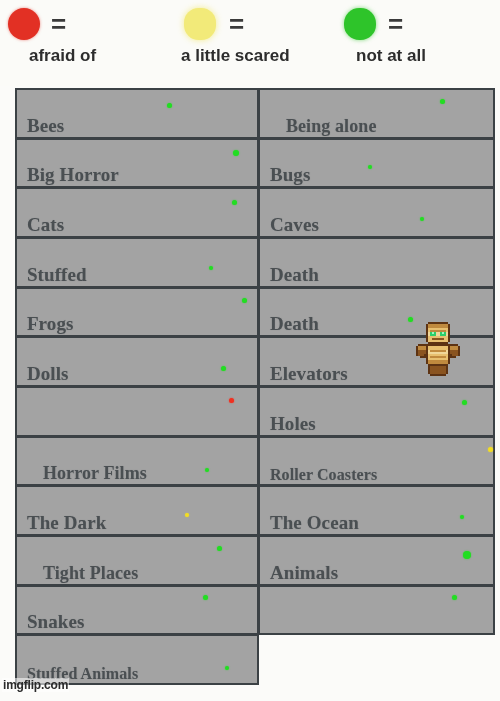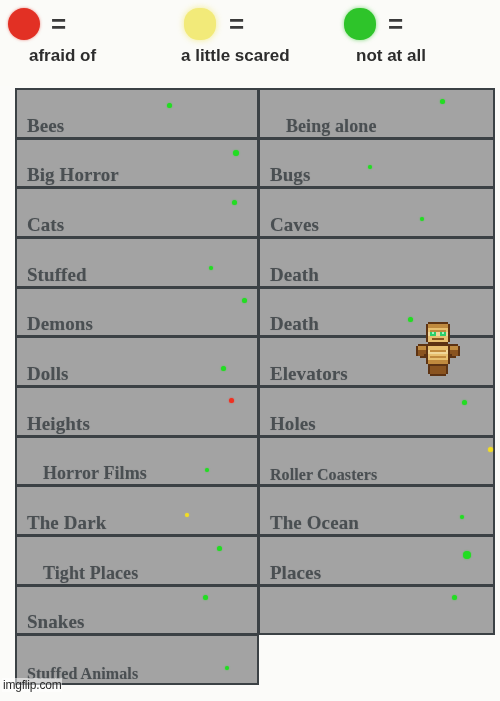--- a/index.html
+++ b/index.html
@@ -143,21 +143,21 @@
     z-index: 9;
   }
   .totem svg { display: block; width: 100%; height: 100%; }
 
   
   .watermark {
     position: absolute;
     left: 2px;
     bottom: 9px;
     font-size: 12px;
-    font-weight: 400;
+    font-weight: 700;
     color: #2a2a2a;
     background: rgba(255,255,255,.55);
     padding: 0 1px;
     letter-spacing: -0.2px;
     font-family: "Liberation Sans", sans-serif;
     z-index: 20;
   }
 </style>
 </head>
 <body>
@@ -219,37 +219,36 @@
           <span class="mark g" style="left: 160px; top: 28px; width: 4px; height: 4px;"></span>
         </div>
         <div class="cell">
           <span class="cell-label">Stuffed</span>
           <span class="mark g" style="left: 192px; top: 27px; width: 4px; height: 4px;"></span>
         </div>
         <div class="cell">
           <span class="cell-label">Death</span>
         </div>
         <div class="cell">
-          <span class="cell-label">Demons</span>
+          <span class="cell-label">Frogs</span>
           <span class="mark g" style="left: 225px; top: 9px; width: 5px; height: 5px;"></span>
         </div>
         <div class="cell">
           <span class="cell-label">Death</span>
           <span class="mark g" style="left: 148px; top: 28px; width: 5px; height: 5px;"></span>
         </div>
         <div class="cell">
           <span class="cell-label">Dolls</span>
           <span class="mark g" style="left: 204px; top: 28px; width: 5px; height: 5px;"></span>
         </div>
         <div class="cell">
           <span class="cell-label">Elevators</span>
           <span class="mark g" style="left: 170px; top: 23px; width: 4px; height: 4px;"></span>
         </div>
         <div class="cell">
-          <span class="cell-label">Heights</span>
           <span class="mark r" style="left: 212px; top: 10px; width: 5px; height: 5px;"></span>
         </div>
         <div class="cell">
           <span class="cell-label">Holes</span>
           <span class="mark g" style="left: 202px; top: 12px; width: 5px; height: 5px;"></span>
         </div>
         <div class="cell">
           <span class="cell-label med">Horror Films</span>
           <span class="mark g" style="left: 188px; top: 30px; width: 4px; height: 4px;"></span>
         </div>
@@ -263,21 +262,21 @@
         </div>
         <div class="cell">
           <span class="cell-label">The Ocean</span>
           <span class="mark g" style="left: 200px; top: 28px; width: 4px; height: 4px;"></span>
         </div>
         <div class="cell">
           <span class="cell-label med">Tight Places</span>
           <span class="mark g" style="left: 200px; top: 9px; width: 5px; height: 5px;"></span>
         </div>
         <div class="cell">
-          <span class="cell-label">Places</span>
+          <span class="cell-label">Animals</span>
           <span class="mark g" style="left: 203px; top: 14px; width: 8px; height: 8px;"></span>
         </div>
         <div class="cell">
           <span class="cell-label">Snakes</span>
           <span class="mark g" style="left: 186px; top: 8px; width: 5px; height: 5px;"></span>
         </div>
         <div class="cell">
           <span class="mark g" style="left: 192px; top: 8px; width: 5px; height: 5px;"></span>
         </div>
         <div class="cell">

